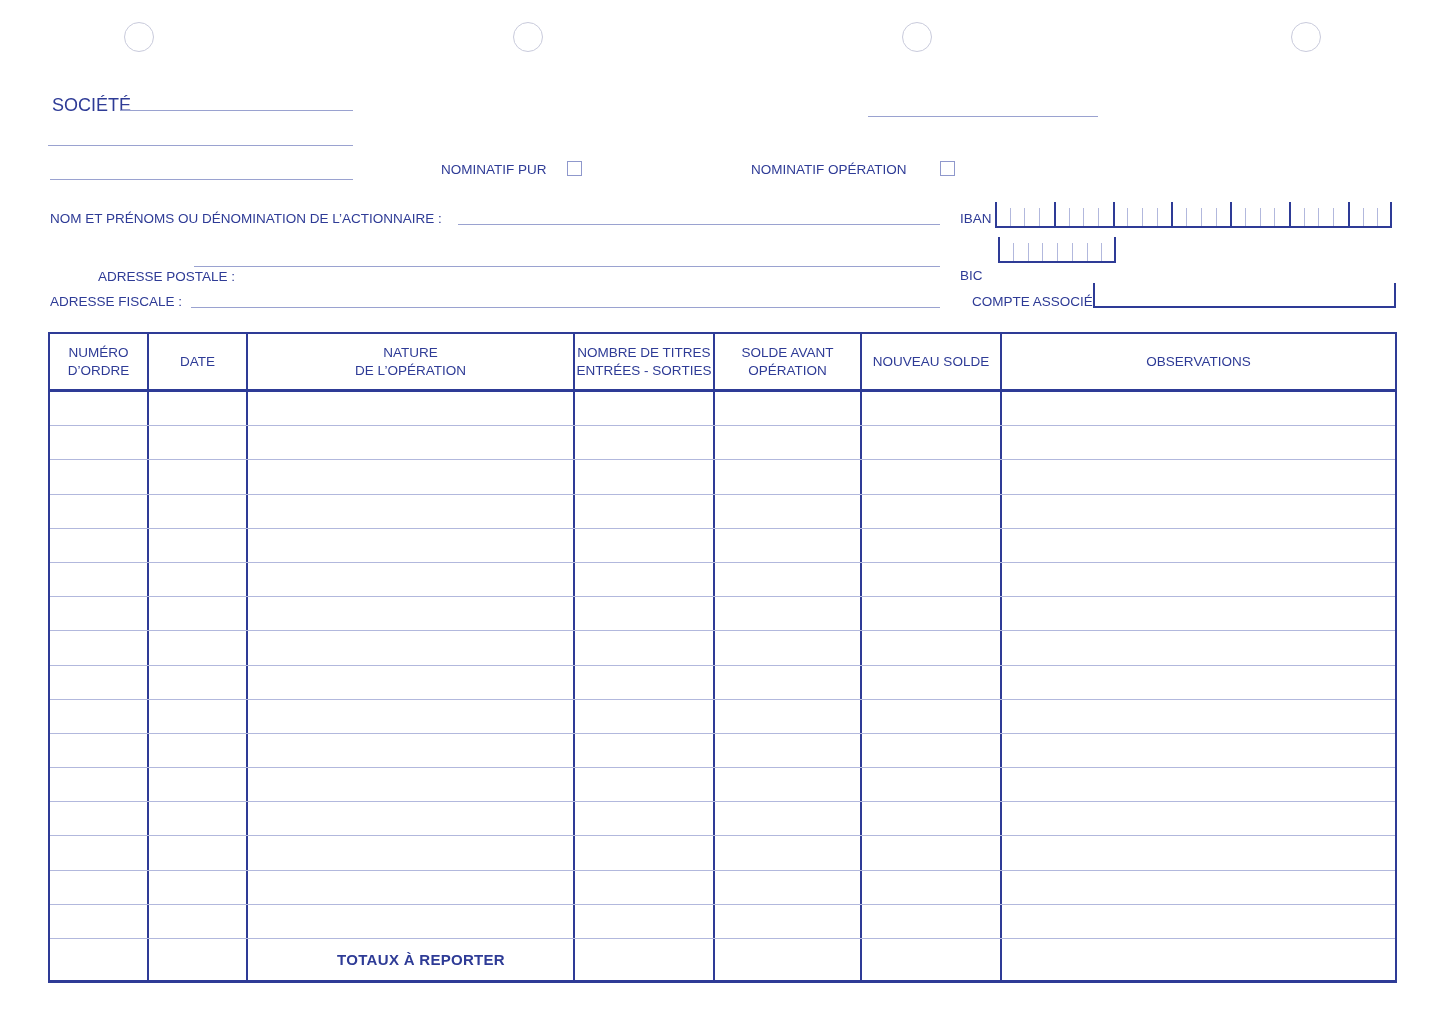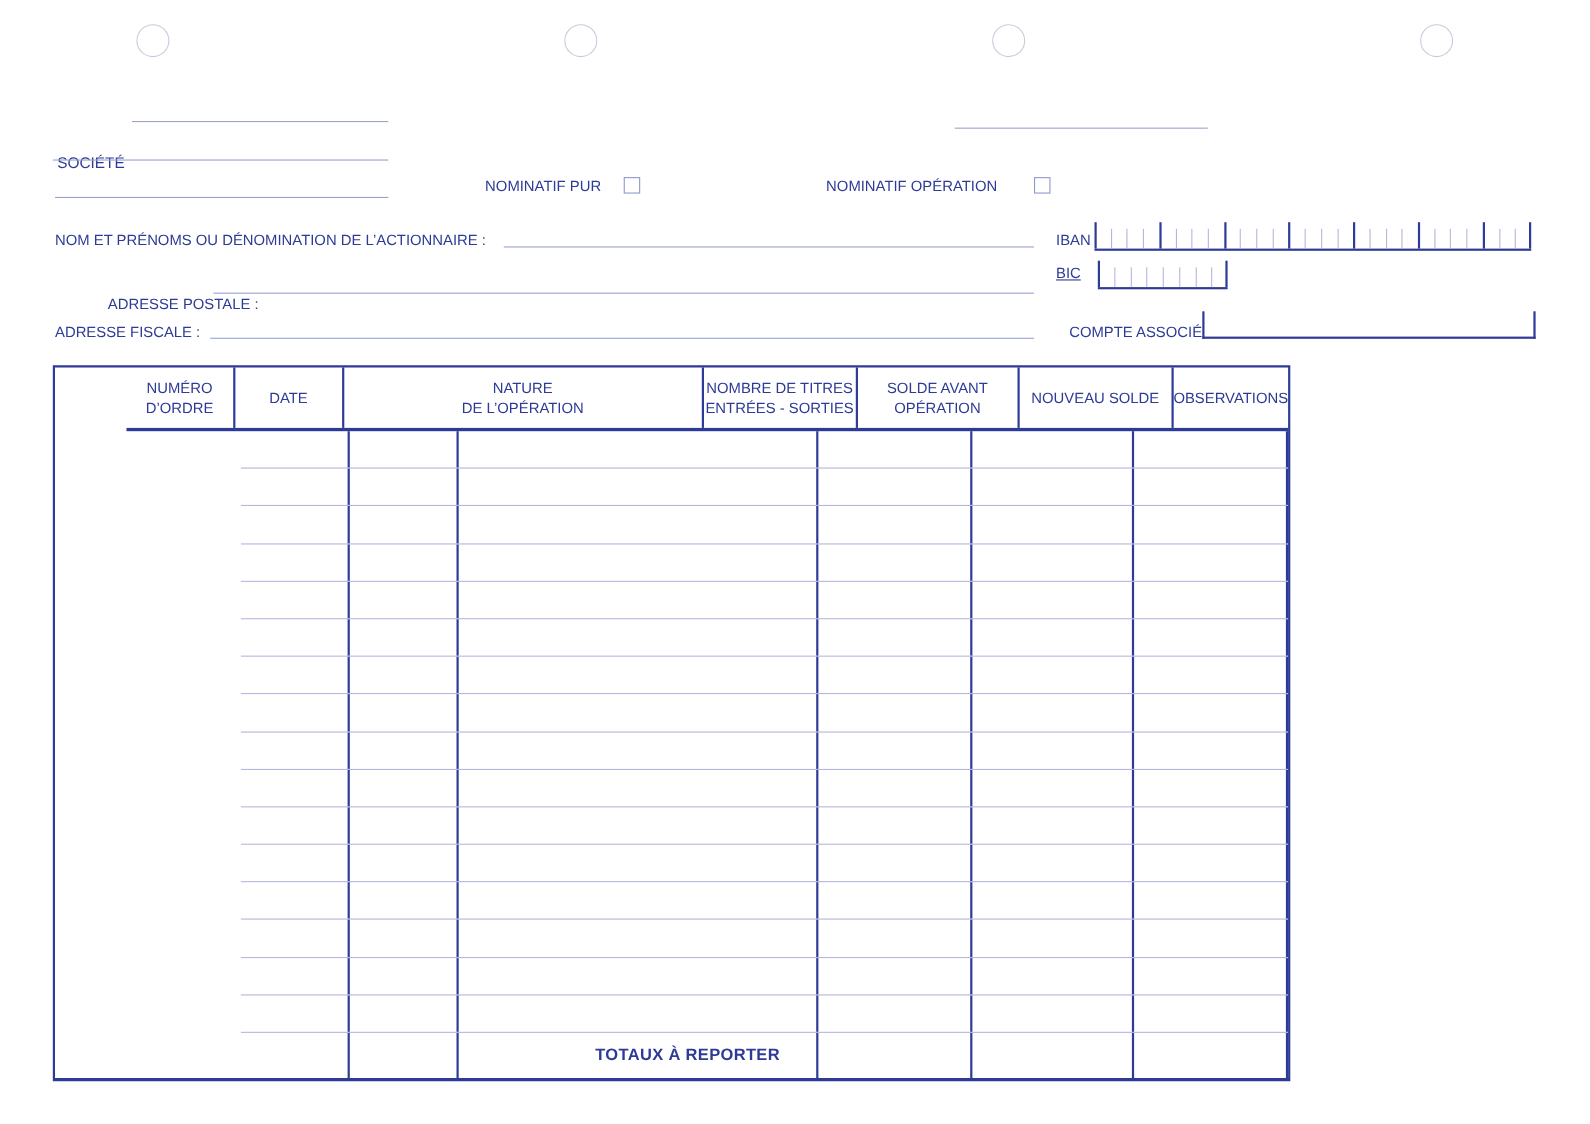--- a/index.html
+++ b/index.html
@@ -40,56 +40,56 @@
   .comb .tick.tall{width:2px;height:100%;background:var(--ink);}
   
   .bracket{
     position:absolute;
     border-left:2px solid var(--ink);
     border-right:2px solid var(--ink);
     border-bottom:2px solid var(--ink);
   }
   
   .table{
-    position:absolute;left:48px;top:332px;width:1125px;height:651px;
+    position:absolute;left:48px;top:332px;width:1349px;height:651px;
     border:2px solid var(--ink);border-bottom-width:3px;
-    display:flex;flex-direction:column;background:#fff;align-items:flex-end;
+    display:flex;flex-direction:column;background:#fff;
   }
   .trow{
     display:grid;
     grid-template-columns:99px 99px 327px 140px 147px 140px 1fr;
   }
   .thead{height:58px;border-bottom:3px solid var(--ink);}
   .hcell{
     border-right:2px solid var(--ink);
     display:flex;flex-direction:column;align-items:center;justify-content:center;
     font-size:13.5px;line-height:1.3;text-align:center;color:var(--ink);
   }
   .hcell:last-child{border-right:none;}
   .tbodyrow{height:34.2px;border-bottom:1px solid var(--grid-light);}
   .totals{flex:1;}
   .cell{border-right:2px solid var(--ink);}
   .cell:last-child{border-right:none;}
   .totals-cell{
     display:flex;align-items:center;justify-content:flex-end;
-    padding-right:33px;
+    padding-right:68px;
   }
   .totals-label{font-size:15px;font-weight:bold;letter-spacing:0.3px;white-space:nowrap;}
 </style>
 </head>
 <body>
 
 <div class="page">
 
   <div class="hole" style="left:124px;top:22px;"></div>
   <div class="hole" style="left:513px;top:22px;"></div>
   <div class="hole" style="left:902px;top:22px;"></div>
   <div class="hole" style="left:1291px;top:22px;"></div>
 
-  <span class="abs lbl" style="left:52px;top:95px;font-size:14px;margin-top:45px;">SOCIÉTÉ</span>
+  <span class="abs lbl" style="left:52px;top:95px;font-size:18px;">SOCIÉTÉ</span>
   <div class="abs fill-line" style="left:120px;top:97px;width:233px;"></div>
   <div class="abs fill-line" style="left:48px;top:132px;width:305px;"></div>
   <div class="abs fill-line" style="left:50px;top:166px;width:303px;"></div>
 
   <div class="abs fill-line" style="left:868px;top:103px;width:230px;"></div>
 
   <span class="abs lbl" style="left:441px;top:162px;">NOMINATIF PUR</span>
   <span class="checkbox" style="left:567px;top:161px;"></span>
   <span class="abs lbl" style="left:751px;top:162px;">NOMINATIF OPÉRATION</span>
   <span class="checkbox" style="left:940px;top:161px;"></span>
@@ -128,21 +128,21 @@
       <div class="tick tall" style="left: 294.074px;"></div>
       <div class="tick" style="left: 308.778px;"></div>
       <div class="tick" style="left: 323.481px;"></div>
       <div class="tick" style="left: 338.185px;"></div>
       <div class="tick tall" style="left: 352.889px;"></div>
       <div class="tick" style="left: 367.593px;"></div>
       <div class="tick" style="left: 382.296px;"></div>
       <div class="tick tall" style="left: 395px;"></div>
     </div>
 
-  <span class="abs lbl" style="left:960px;top:241px;text-decoration:underline;">BIC</span>
+  <span class="abs lbl" style="left:960px;top:268px;">BIC</span>
   <div class="comb" id="bic-comb" style="left:998px;top:237px;width:118px;height:26px;">
       <div class="tick tall" style="left: 0px;"></div>
       <div class="tick" style="left: 14.75px;"></div>
       <div class="tick" style="left: 29.5px;"></div>
       <div class="tick" style="left: 44.25px;"></div>
       <div class="tick" style="left: 59px;"></div>
       <div class="tick" style="left: 73.75px;"></div>
       <div class="tick" style="left: 88.5px;"></div>
       <div class="tick" style="left: 103.25px;"></div>
       <div class="tick tall" style="left: 116px;"></div>

